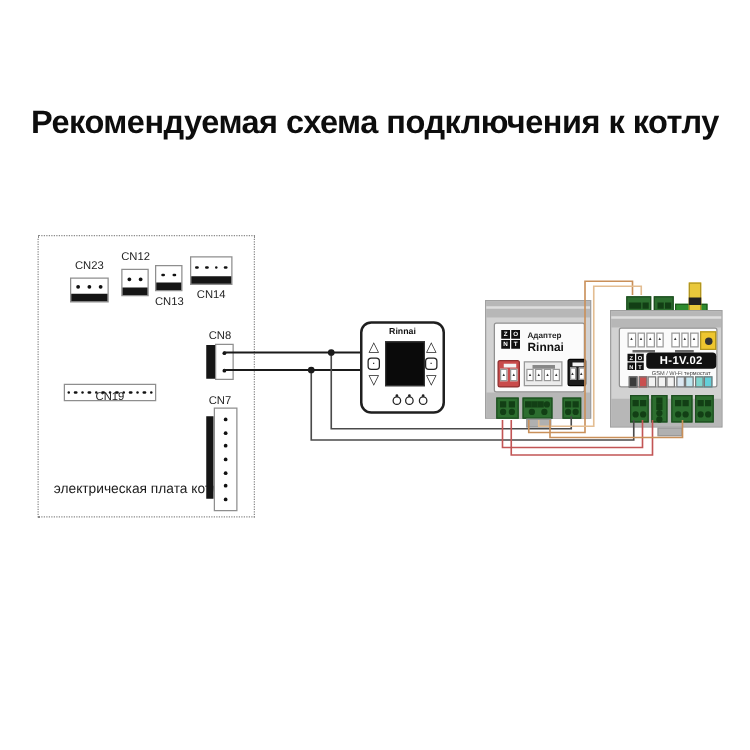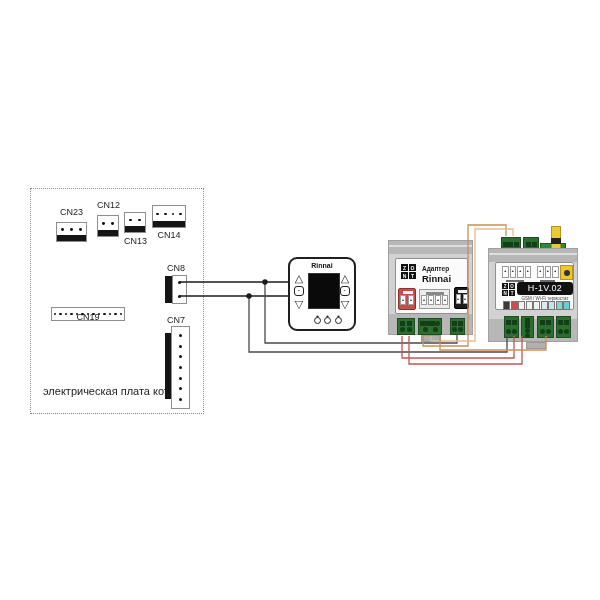--- a/index.html
+++ b/index.html
@@ -65,38 +65,39 @@
   .blk-red{position:absolute;background:#c94b4b;border:1px solid #8e2f2f;border-radius:2px;
            box-sizing:border-box;display:flex;gap:2px;justify-content:center;align-items:flex-start;padding-top:6px;}
   .blk-white{position:absolute;background:#ececec;border:1px solid #999;box-sizing:border-box;
              display:flex;gap:1.5px;justify-content:center;align-items:flex-start;padding-top:5px;}
   .blk-black{position:absolute;background:#1c1c1c;border:1px solid #000;border-radius:2px;
              box-sizing:border-box;display:flex;gap:2px;justify-content:center;align-items:flex-start;padding-top:6px;}
   .mini-lbl{position:absolute;background:#f4f4f4;height:3px;}
 
   
   .model-box{position:absolute;background:#111;border-radius:3px;color:#fff;
-             font-size:9px;font-weight:normal;text-align:center;line-height:13px;letter-spacing:0.3px;}
+             font-size:9px;font-weight:bold;text-align:center;line-height:13px;letter-spacing:0.3px;}
   .subtitle{position:absolute;font-size:4.5px;color:#444;text-align:center;white-space:nowrap;}
   .color-strip{position:absolute;display:flex;gap:0.5px;}
   .color-strip div{width:7px;height:9px;border:0.5px solid #777;box-sizing:border-box;}
   .pcb{position:absolute;background:#2e8b2e;border:1px solid #1c5c1c;box-sizing:border-box;}
   .antenna{position:absolute;background:#e9c83b;border:1px solid #b09520;box-sizing:border-box;}
   .ant-band{position:absolute;background:#222;}
   .badge{position:absolute;background:#eec62f;border:1px solid #b09520;box-sizing:border-box;
          display:flex;align-items:center;justify-content:center;}
   .badge i{width:6px;height:6px;background:#333;border-radius:50%;}
 
   svg.wires{position:absolute;left:0;top:0;pointer-events:none;}
 </style>
 </head>
 <body>
 
 <div id="canvas">
 
+  <div class="title">Рекомендуемая схема подключения к котлу</div>
 
   <div class="board">
     <div class="board-caption">электрическая плата котла</div>
 
     <div class="cn-label" style="left:25px;top:18px;width:31px;">CN23</div>
     <div class="cn-box" style="left:25px;top:33px;width:31px;height:20px;">
       <div class="pins pins-h" style="height:13px;gap:6px;">
           <span class="dot" style="width: 2.8px; height: 2.8px;"></span>
           <span class="dot" style="width: 2.8px; height: 2.8px;"></span>
           <span class="dot" style="width: 2.8px; height: 2.8px;"></span>

